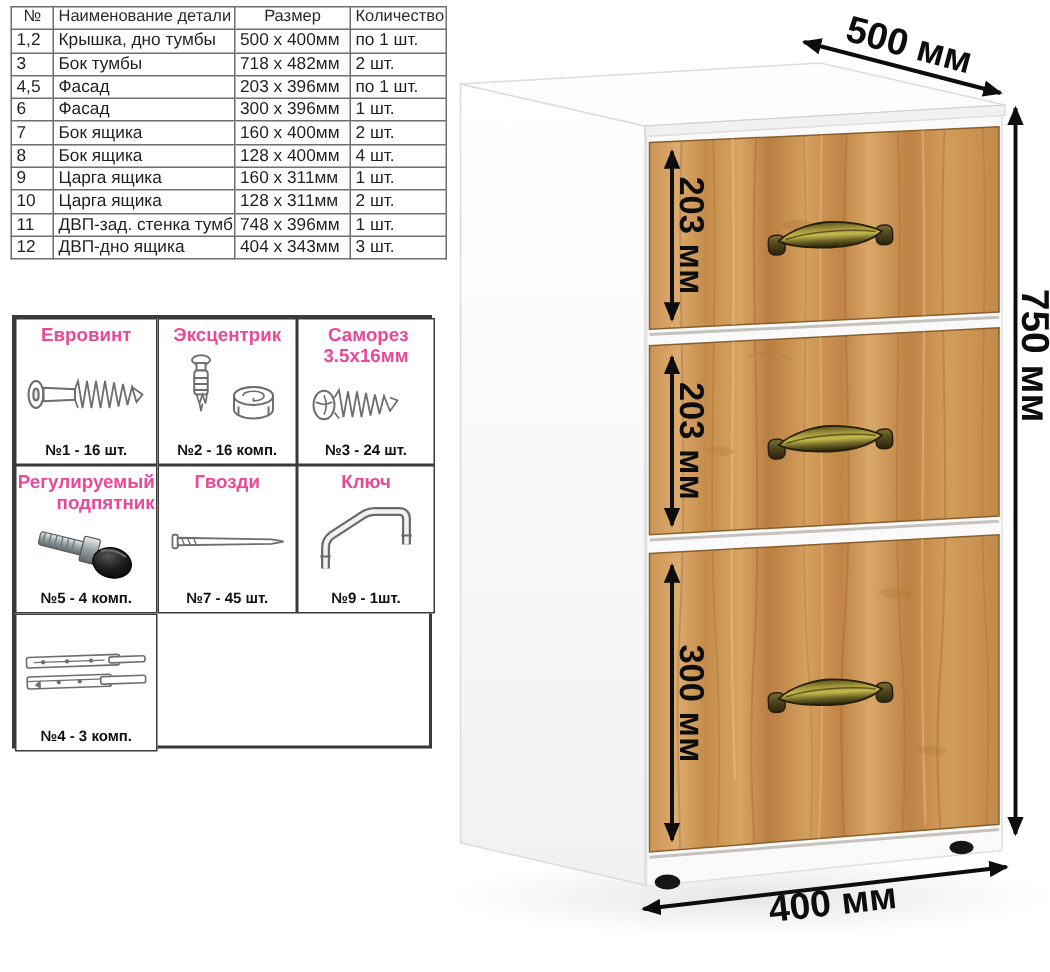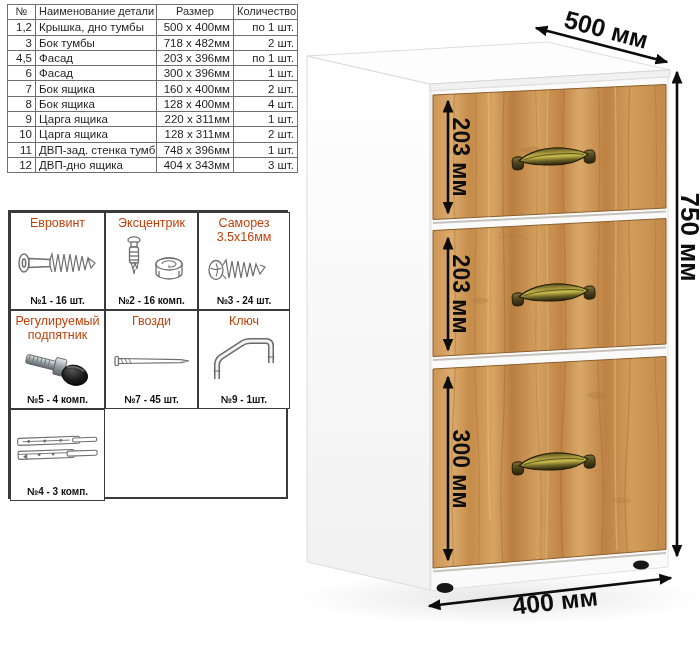--- a/index.html
+++ b/index.html
@@ -5,30 +5,30 @@
   html,body{margin:0;padding:0;background:#fff;}
   .stage{position:relative;width:700px;height:648px;background:#ffffff;overflow:hidden;
          font-family:"Liberation Sans",sans-serif;}
 
   
   .parts-table{position:absolute;left:7px;top:4px;width:290px;border-collapse:collapse;
                table-layout:fixed;font-size:11.5px;color:#1f1f1f;}
   .parts-table th,.parts-table td{border:1px solid #6f6f6f;height:14.3px;padding:0 3px;
                line-height:1.05;white-space:nowrap;overflow:hidden;font-weight:normal;}
   .parts-table th{text-align:center;font-size:11px;color:#2a2a2a;}
-  .ct{text-align:right;}
+  .ct{text-align:left;}
   .lf{text-align:left;}
 
   
   .hw{position:absolute;left:8px;top:210px;width:280px;height:289px;display:grid;
       grid-template-columns:95px 93px 92px;grid-template-rows:98px 99px 92px;
       border:2px solid #3a3a3a;box-sizing:border-box;background:#fff;}
   .hw-cell{border:1px solid #3a3a3a;box-sizing:border-box;display:flex;flex-direction:column;
       align-items:center;justify-content:space-between;padding:3px 1px;background:#fff;}
-  .hw-title{font-weight:normal;font-size:12.5px;line-height:1.12;text-align:center;color:#c2410c;}
+  .hw-title{font-weight:bold;font-size:12.5px;line-height:1.12;text-align:right;color:#ec4899;}
   .hw-title span{display:block;}
   .hw-cap{font-weight:bold;font-size:10px;color:#111;white-space:nowrap;}
   .hw-icon{flex:1 1 auto;display:flex;align-items:center;justify-content:center;min-height:0;}
 
   
   .cab{position:absolute;left:290px;top:0;width:410px;height:648px;}
   .dim-txt{font-family:"Liberation Sans",sans-serif;font-weight:bold;fill:#0d0d0d;}
 </style>
 </head>
 <body>
@@ -81,21 +81,21 @@
     </tr>
     <tr>
       <td class="ct">8</td>
       <td class="lf">Бок ящика</td>
       <td class="ct">128 х 400мм</td>
       <td class="ct">4 шт.</td>
     </tr>
     <tr>
       <td class="ct">9</td>
       <td class="lf">Царга ящика</td>
-      <td class="ct">220 х 311мм</td>
+      <td class="ct">160 х 311мм</td>
       <td class="ct">1 шт.</td>
     </tr>
     <tr>
       <td class="ct">10</td>
       <td class="lf">Царга ящика</td>
       <td class="ct">128 х 311мм</td>
       <td class="ct">2 шт.</td>
     </tr>
     <tr>
       <td class="ct">11</td>

